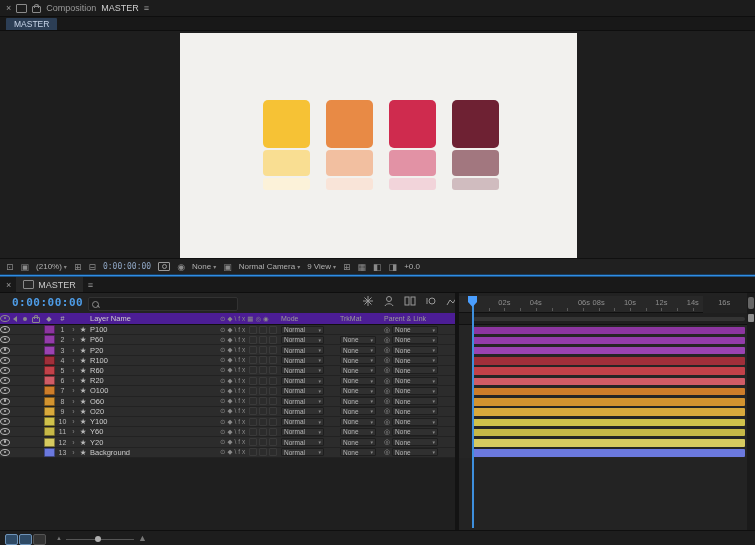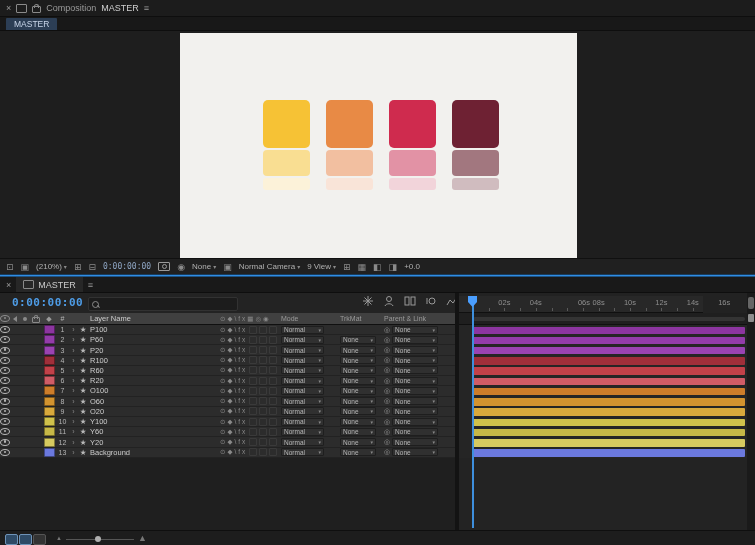--- a/index.html
+++ b/index.html
@@ -50,21 +50,21 @@
   .mag::after{content:'';position:absolute;left:4px;top:4px;width:3px;height:1px;background:#8a8a8a;transform:rotate(45deg);}
   .tl-icons{left:362px;top:18px;display:flex;gap:9px;}
   .tl-icons svg{display:block;}
 
   .v-divider{left:455px;top:16px;width:4px;height:237px;background:#131313;}
   .ruler{left:459px;top:19px;width:244px;height:17px;background:#282828;border-bottom:1px solid #101010;}
   .ruler::after{content:'';position:absolute;left:14px;right:2px;bottom:1px;height:3px;
                 background:repeating-linear-gradient(90deg,#5a5a5a 0 1px,transparent 1px 15.7px);}
   .tick-label{position:absolute;top:2px;transform:translateX(-50%);font-size:7.5px;color:#8f8f8f;}
 
-  .tl-header{left:0;top:36px;width:455px;height:12px;background:#404040;border-bottom:1px solid #101010;
+  .tl-header{left:0;top:36px;width:455px;height:12px;background:#4c1d95;border-bottom:1px solid #101010;
              display:flex;align-items:center;font-size:7px;color:#9a9a9a;}
   .wa-strip{left:459px;top:36px;width:288px;height:12px;background:#1f1f1f;border-bottom:1px solid #101010;}
   .wa-bar{position:absolute;left:14px;top:4px;width:272px;height:4px;background:#343434;border-radius:2px;}
 
   #layer-rows{left:0;top:48px;width:455px;height:133px;}
   .lrow{display:flex;align-items:center;height:10.23px;background:#2c2c2c;border-bottom:1px solid #222222;box-sizing:border-box;}
   .cell{display:flex;align-items:center;justify-content:center;height:100%;box-sizing:border-box;}
   .c-eye{width:10px;} .c-aud{width:10px;} .c-solo{width:9px;} .c-lock{width:13px;}
   .c-chip{width:14px;} .c-num{width:13px;font-size:7px;color:#b5b5b5;}
   .c-caret{width:9px;font-size:7px;color:#8a8a8a;}

